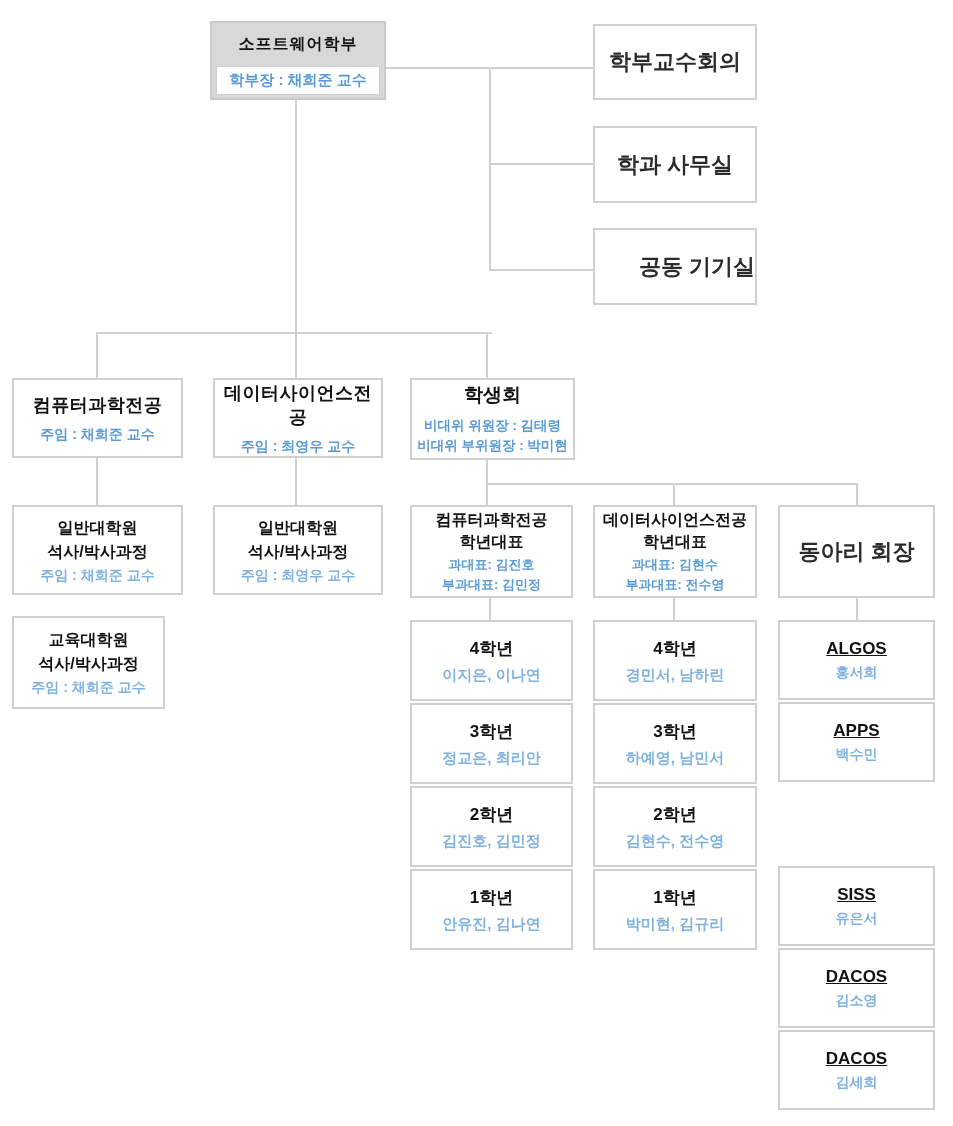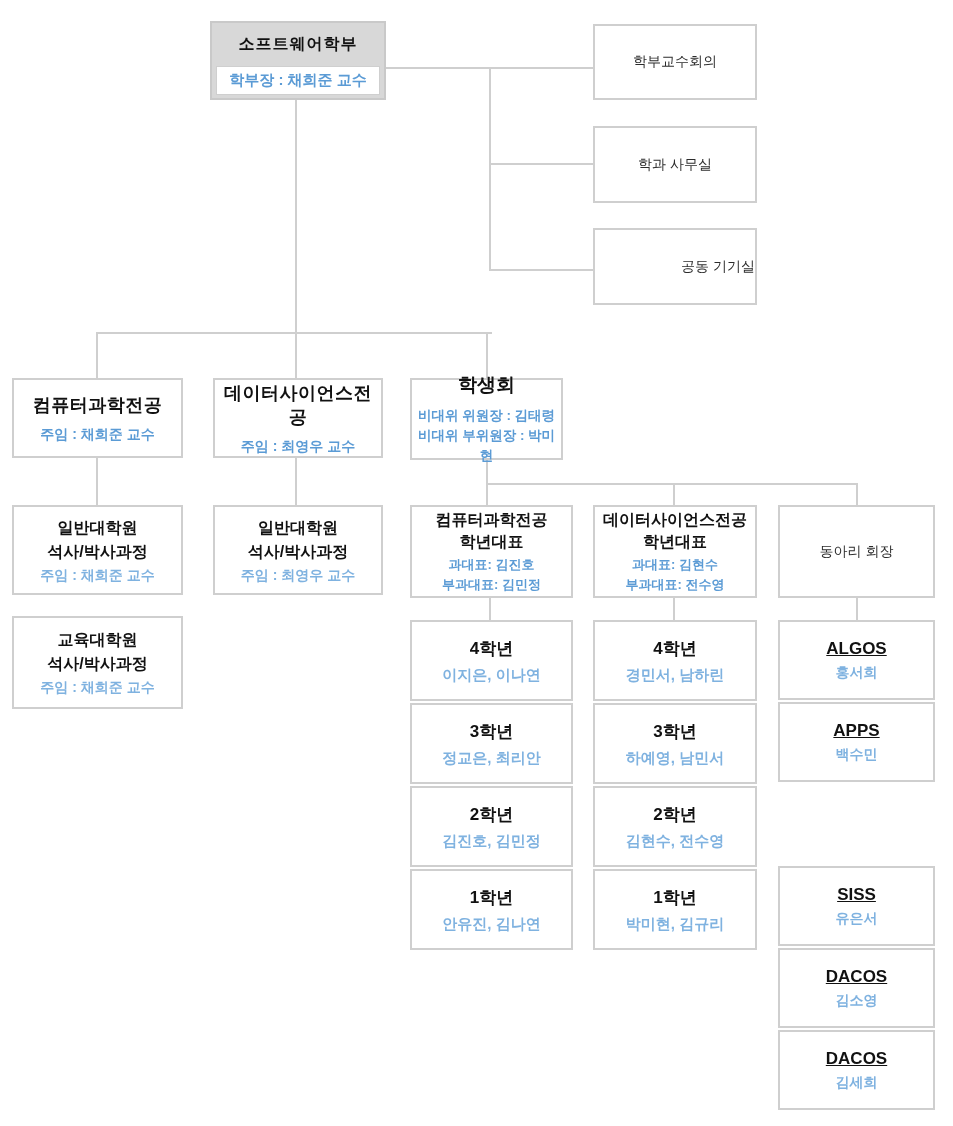--- a/index.html
+++ b/index.html
@@ -11,21 +11,21 @@
     overflow:hidden;
   }
   .line{position:absolute;background:#cfcfcf;}
   .box{
     position:absolute;background:#ffffff;
     border:2px solid #cfcfcf;box-sizing:border-box;
     display:flex;flex-direction:column;align-items:center;justify-content:center;
     text-align:center;
   }
   .t-bold{font-weight:700;color:#111111;}
-  .t-plain{font-weight:400;color:#2b2b2b;font-size:14px;}
+  .t-plain{font-weight:700;color:#2b2b2b;font-size:22px;}
   .t-blue{color:#5b9bd5;font-weight:700;}
   .t-lblue{color:#7fb2e0;font-weight:700;}
   .root-box{background:#d8d8d8;border:2px solid #c9c9c9;justify-content:flex-start;}
   .root-title{font-size:16px;margin-top:11px;letter-spacing:1px;}
   .root-sub{
     position:absolute;left:4px;right:4px;bottom:3px;height:27px;
     background:#ffffff;border:1px solid #cfcfcf;
     display:flex;align-items:center;justify-content:center;font-size:15px;
   }
   .major-title{font-size:18px;margin-bottom:9px;letter-spacing:0.5px;}
@@ -89,32 +89,32 @@
 
   <div class="box" style="left:12px;top:378px;width:171px;height:80px;">
     <div class="t-bold major-title">컴퓨터과학전공</div>
     <div class="t-blue major-sub">주임 : 채희준 교수</div>
   </div>
   <div class="box" style="left:213px;top:378px;width:170px;height:80px;">
     <div class="t-bold major-title">데이터사이언스전공</div>
     <div class="t-blue major-sub">주임 : 최영우 교수</div>
   </div>
 
-  <div class="box" style="left:410px;top:378px;width:153px;height:82px;">
+  <div class="box" style="left:410px;top:378px;width:165px;height:82px;">
     <div class="t-bold council-title">학생회</div>
     <div class="t-blue council-sub">비대위 위원장 : 김태령</div>
     <div class="t-blue council-sub">비대위 부위원장 : 박미현</div>
   </div>
 
   <div class="box" style="left:12px;top:505px;width:171px;height:90px;">
     <div class="t-bold grad-line">일반대학원</div>
     <div class="t-bold grad-line">석사/박사과정</div>
     <div class="t-lblue grad-sub">주임 : 채희준 교수</div>
   </div>
-  <div class="box" style="left:12px;top:616px;width:171px;height:93px;text-align:right;">
+  <div class="box" style="left:12px;top:616px;width:153px;height:93px;text-align:right;">
     <div class="t-bold grad-line">교육대학원</div>
     <div class="t-bold grad-line">석사/박사과정</div>
     <div class="t-lblue grad-sub">주임 : 채희준 교수</div>
   </div>
   <div class="box" style="left:213px;top:505px;width:170px;height:90px;">
     <div class="t-bold grad-line">일반대학원</div>
     <div class="t-bold grad-line">석사/박사과정</div>
     <div class="t-lblue grad-sub">주임 : 최영우 교수</div>
   </div>
 

